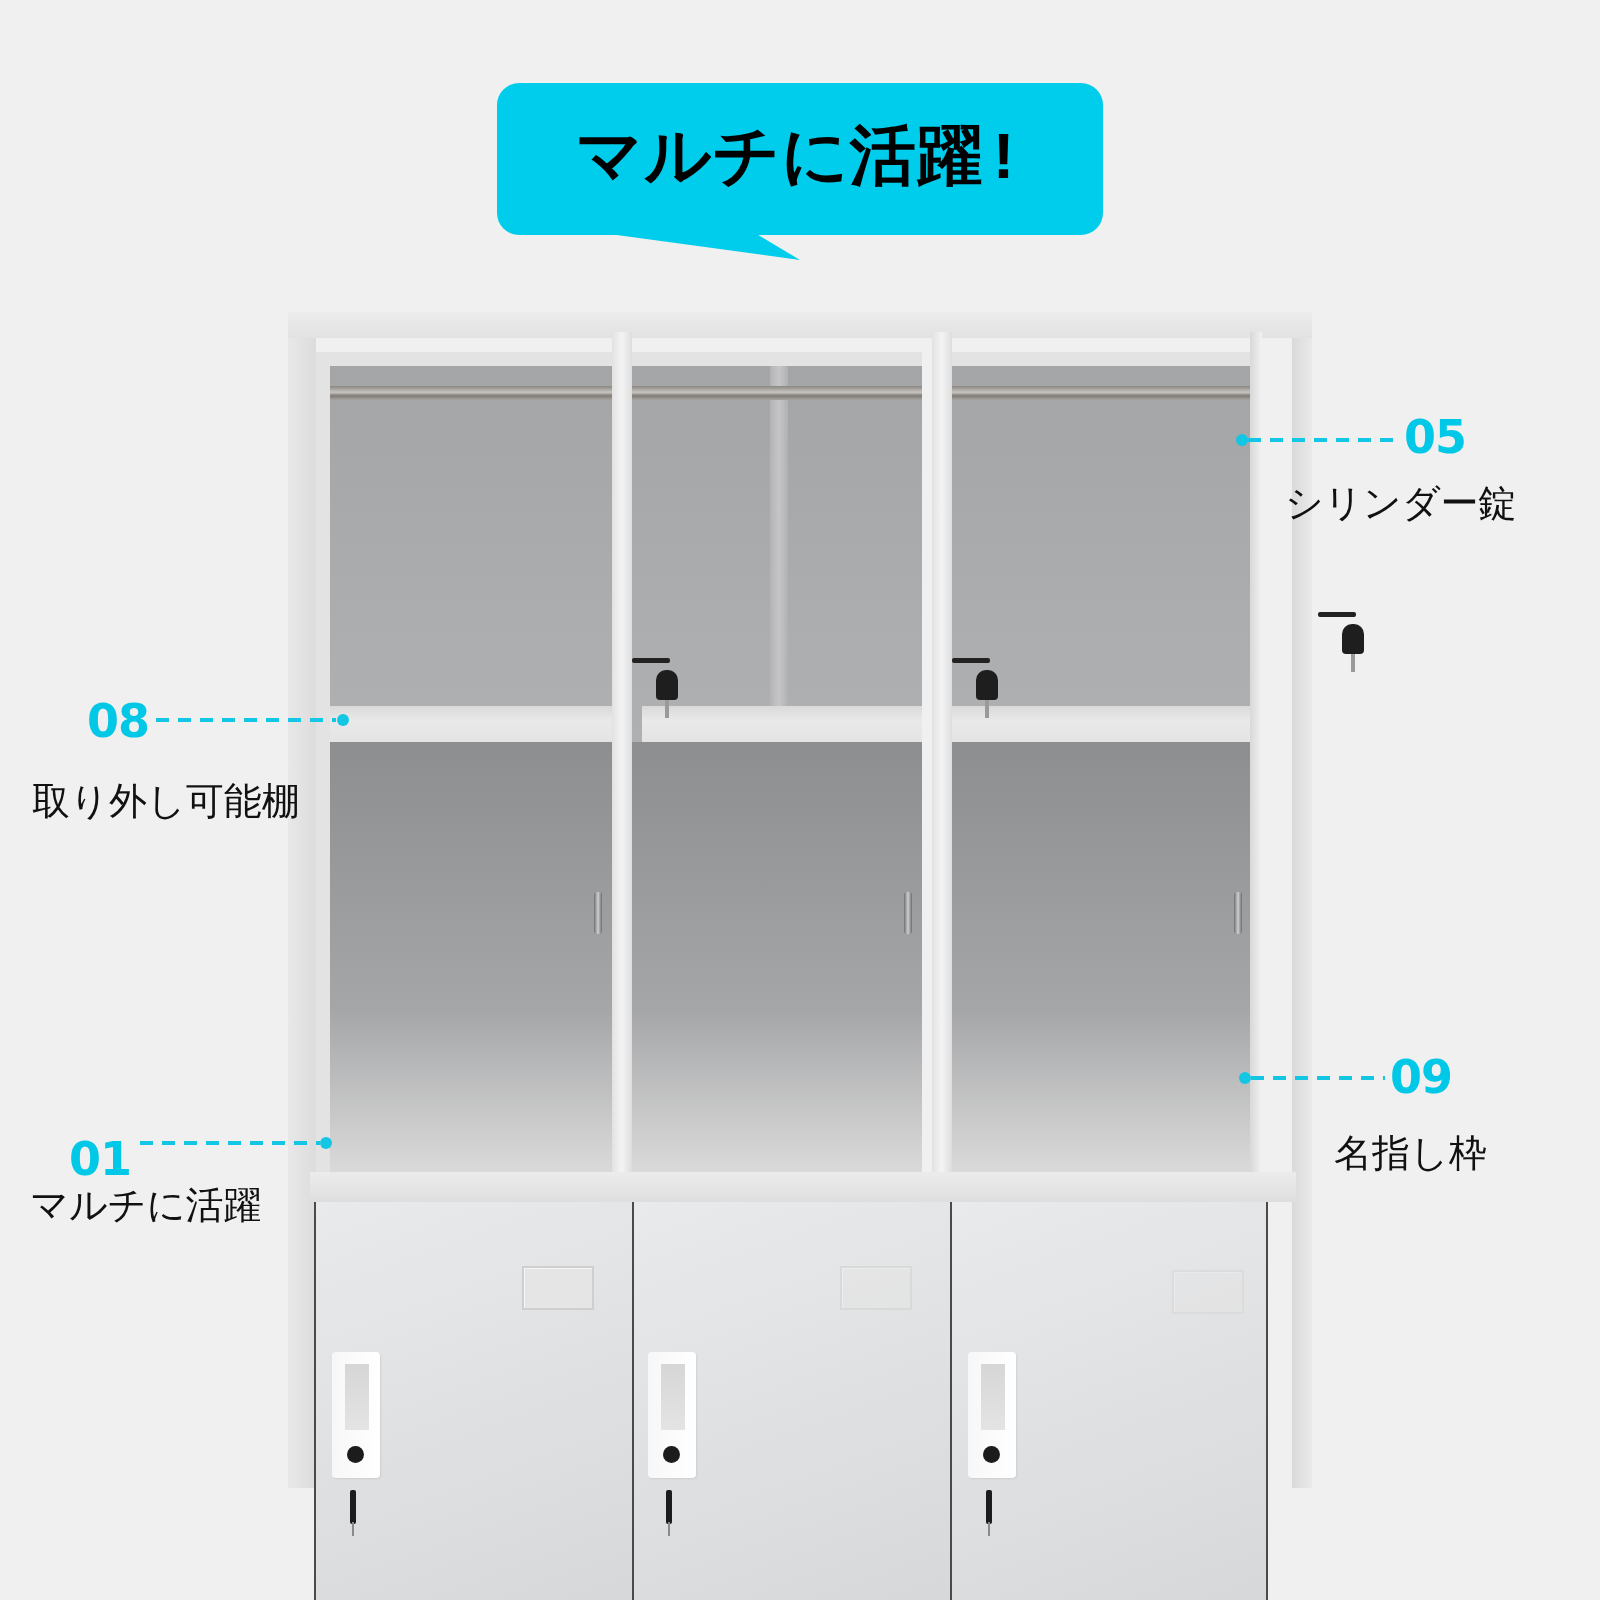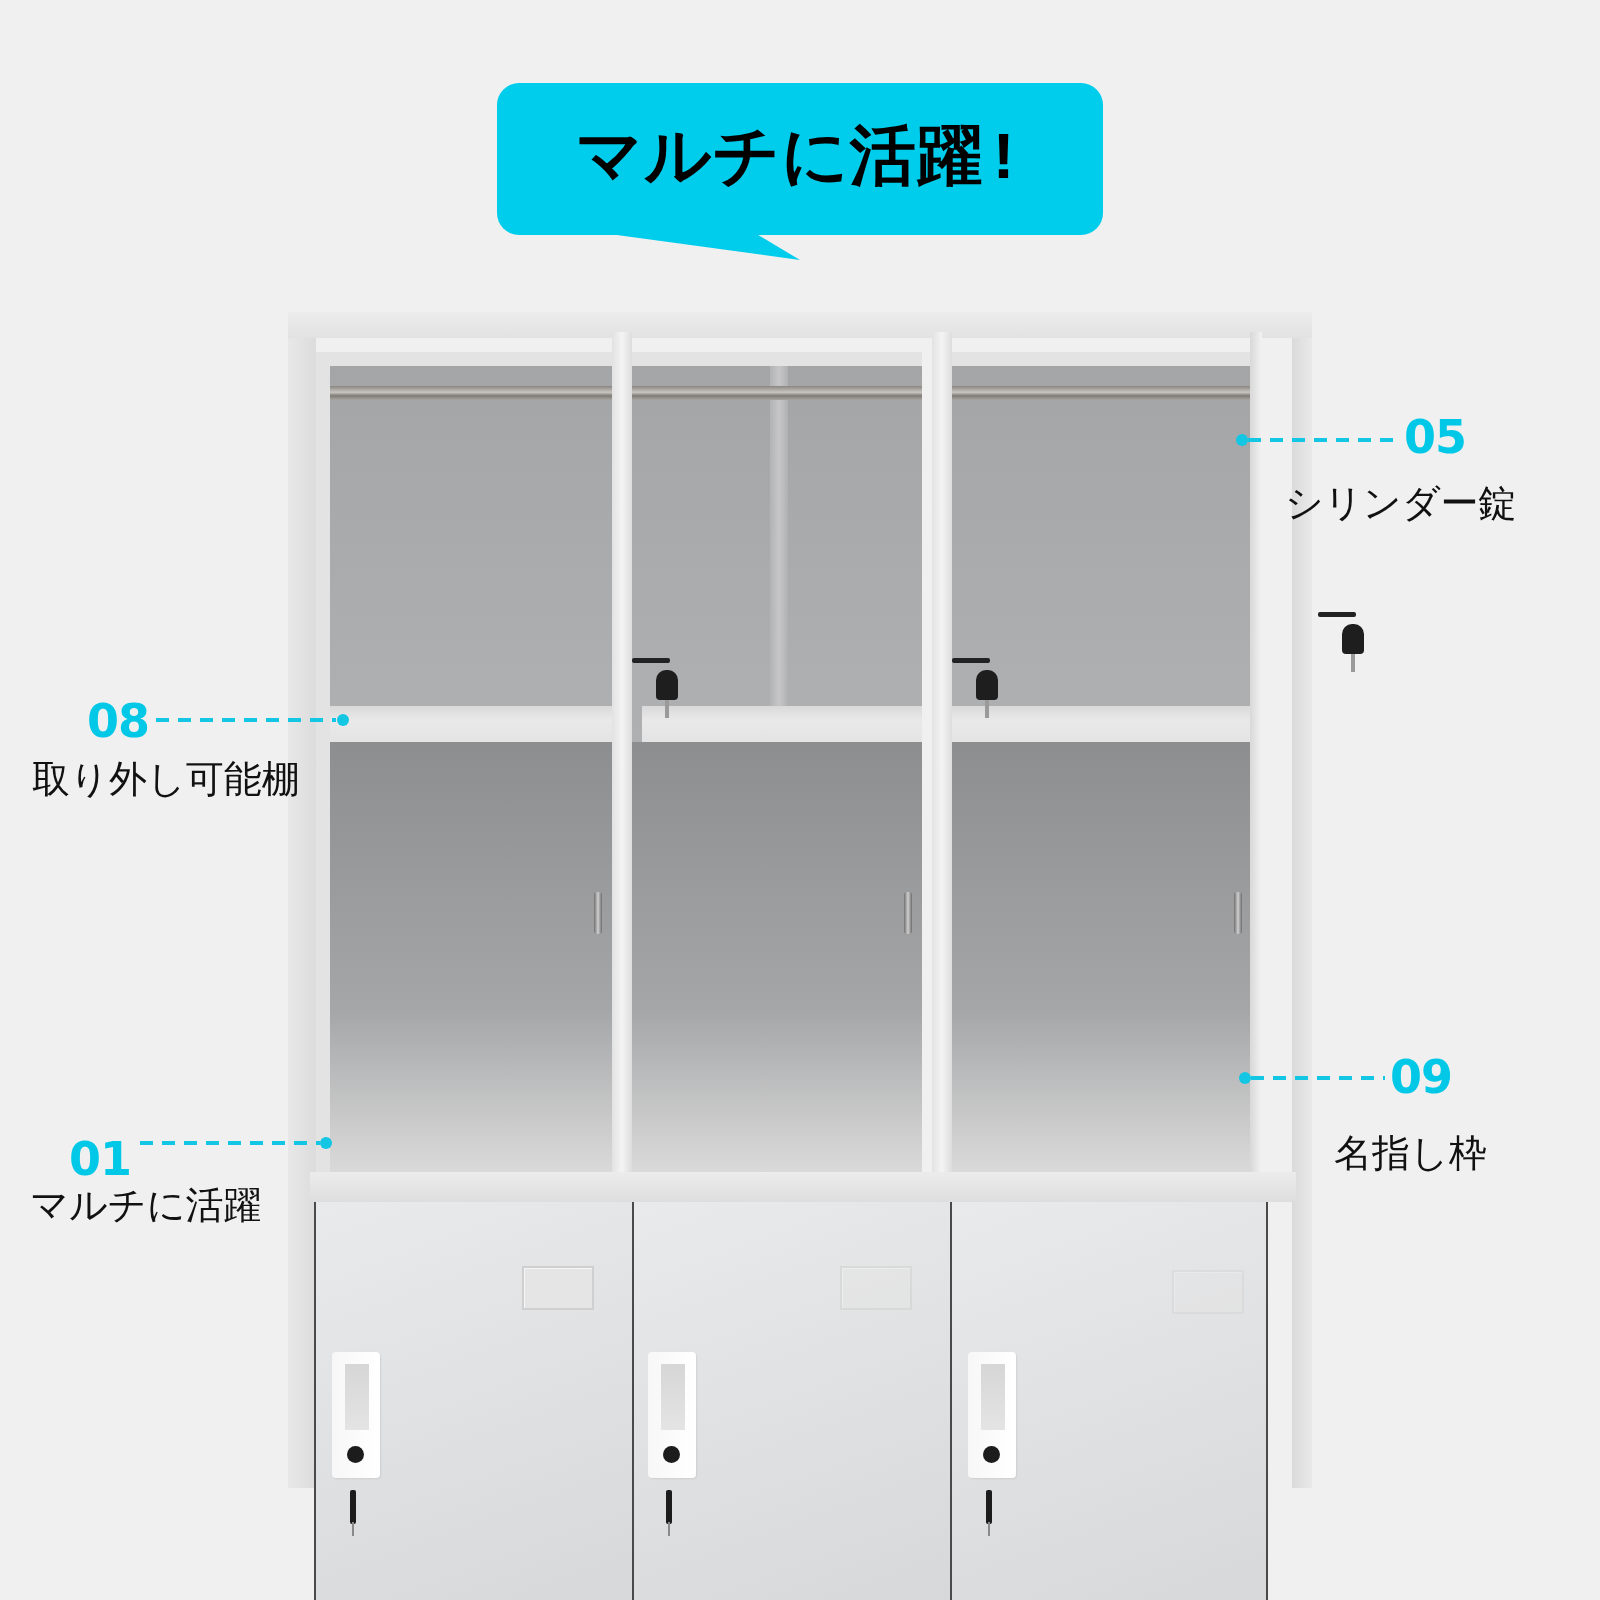--- a/index.html
+++ b/index.html
@@ -221,21 +221,21 @@
 </div>
 
 <div class="dot" style="left:1236px; top:434px;"></div>
 <div class="leader" style="left:1248px; top:438px; width:150px;"></div>
 <div class="callout-num" style="left:1404px; top:410px;">05</div>
 <div class="callout-label" style="left:1285px; top:478px;">シリンダー錠</div>
 
 <div class="callout-num" style="left:87px; top:694px;">08</div>
 <div class="leader" style="left:156px; top:718px; width:180px;"></div>
 <div class="dot" style="left:337px; top:714px;"></div>
-<div class="callout-label" style="left:32px; top:754px;">取り外し可能棚</div>
+<div class="callout-label" style="left:32px; top:776px;">取り外し可能棚</div>
 
 <div class="callout-num" style="left:69px; top:1132px;">01</div>
 <div class="leader" style="left:140px; top:1141px; width:180px;"></div>
 <div class="dot" style="left:320px; top:1137px;"></div>
 <div class="callout-label" style="left:30px; top:1180px;">マルチに活躍</div>
 
 <div class="dot" style="left:1239px; top:1072px;"></div>
 <div class="leader" style="left:1251px; top:1076px; width:134px;"></div>
 <div class="callout-num" style="left:1390px; top:1050px;">09</div>
 <div class="callout-label" style="left:1334px; top:1128px;">名指し枠</div>

